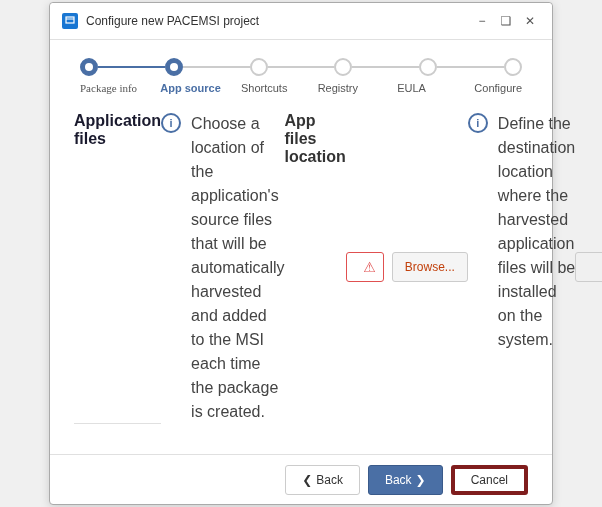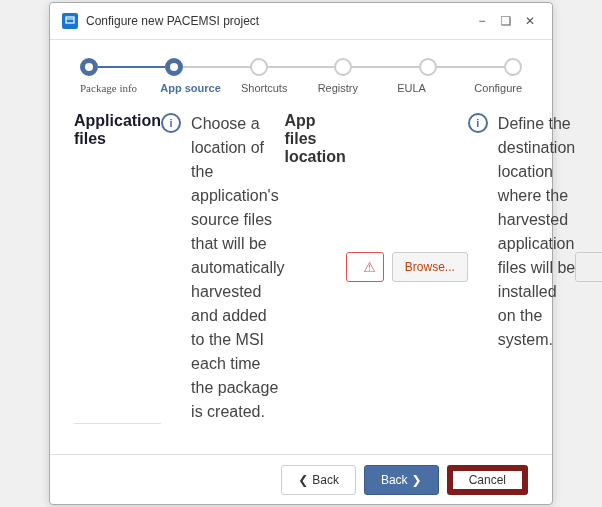--- a/index.html
+++ b/index.html
@@ -263,21 +263,21 @@
       border: 1px solid #ccc;
       color: #333;
     }
     .btn-next {
       background: #4a6fa5;
       border: 1px solid #3a5a8a;
       color: #fff;
     }
     .btn-cancel {
       background: #fff;
-      border: 6px solid #7f1d1d;
+      border: 4px solid #7f1d1d;
       color: #333;
     }
   </style>
 </head>
 <body>
 
 <div class="window">
 
   <div class="title-bar">
     <div class="title-bar-left">

